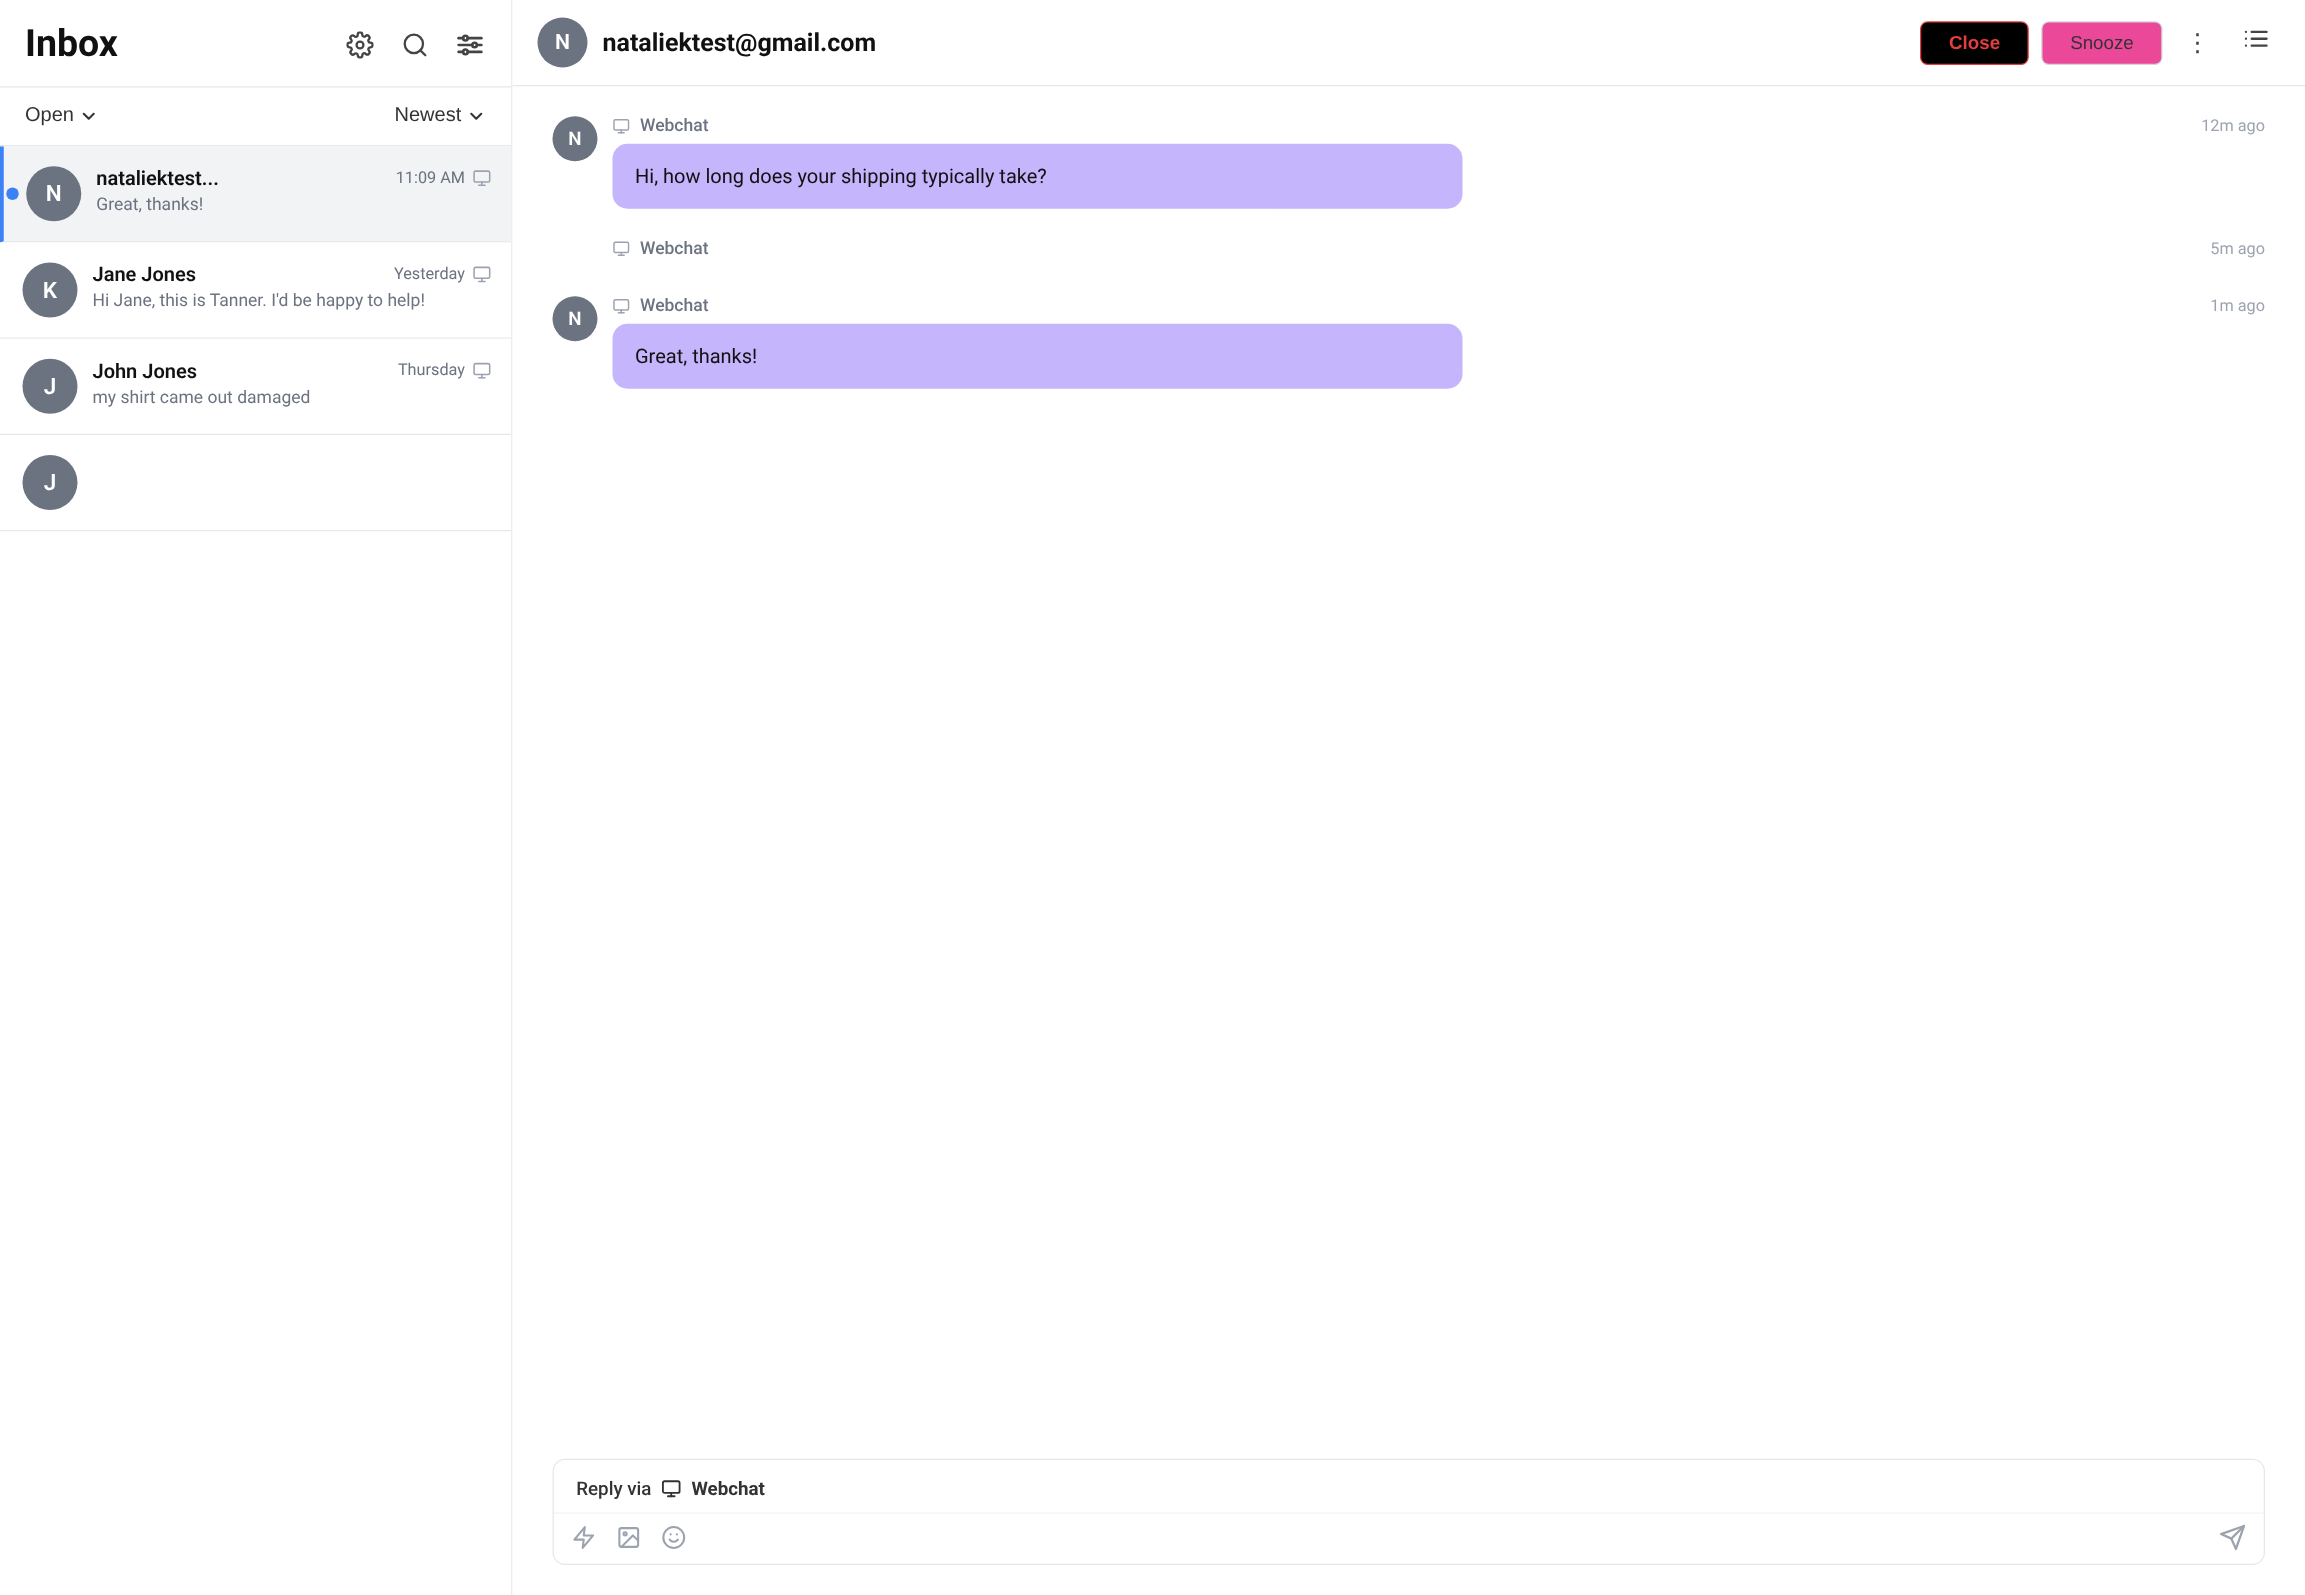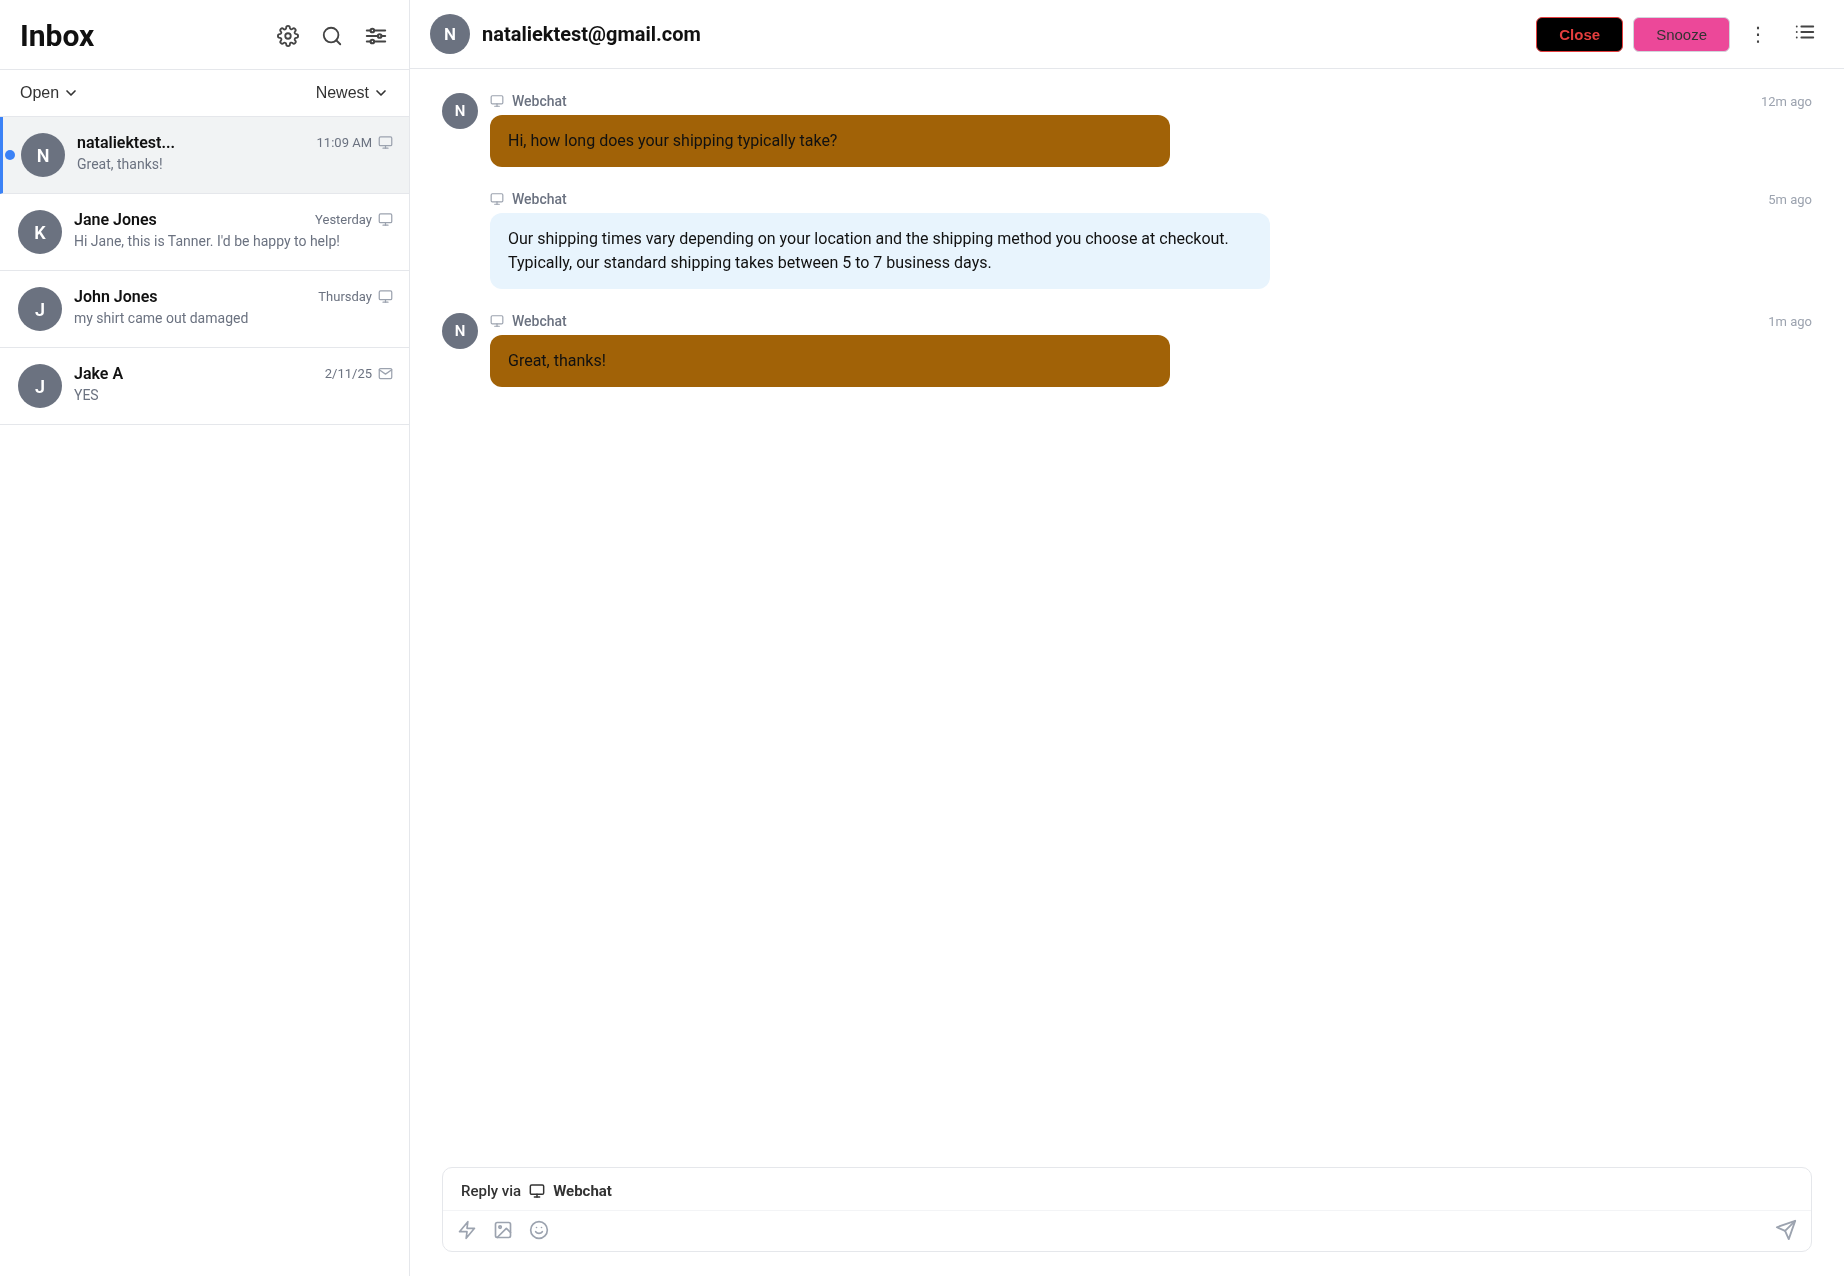--- a/index.html
+++ b/index.html
@@ -298,21 +298,21 @@
       font-weight: 500;
     }
 
     .msg-time {
       font-size: 13px;
       color: #9ca3af;
       margin-left: auto;
     }
 
     .msg-bubble {
-      background: #a16207;
+      background: #c4b5fd;
       border-radius: 12px;
       padding: 14px 18px;
       font-size: 16px;
       color: #111;
       line-height: 1.5;
       display: inline-block;
       max-width: 680px;
     }
 
     .msg-bubble.blue {
@@ -496,33 +496,20 @@
               <line x1="12" y1="17" x2="12" y2="21"></line>
             </svg>
           </div>
         </div>
         <div class="conv-preview">my shirt came out damaged</div>
       </div>
     </div>
 
     <div class="conv-item">
       <div class="avatar">J</div>
-      <div class="conv-content">
-        <div class="conv-top">
-          <span class="conv-name">Jake A</span>
-          <div class="conv-time-wrap">
-            <span class="conv-time">2/11/25</span>
-            <svg width="15" height="15" viewBox="0 0 24 24" fill="none" stroke="#9ca3af" stroke-width="2" stroke-linecap="round" stroke-linejoin="round">
-              <path d="M4 4h16c1.1 0 2 .9 2 2v12c0 1.1-.9 2-2 2H4c-1.1 0-2-.9-2-2V6c0-1.1.9-2 2-2z"></path>
-              <polyline points="22,6 12,13 2,6"></polyline>
-            </svg>
-          </div>
-        </div>
-        <div class="conv-preview">YES</div>
-      </div>
     </div>
   </div>
 </div>
 
 <div class="right-panel">
 
   <div class="right-header">
     <div class="right-header-avatar">N</div>
     <span class="right-header-email">nataliektest@gmail.com</span>
     <div class="header-action-btns">
@@ -568,23 +555,20 @@
       <div class="msg-content">
         <div class="msg-header">
           <svg width="14" height="14" viewBox="0 0 24 24" fill="none" stroke="#9ca3af" stroke-width="2" stroke-linecap="round" stroke-linejoin="round">
             <rect x="2" y="3" width="20" height="14" rx="2"></rect>
             <line x1="8" y1="21" x2="16" y2="21"></line>
             <line x1="12" y1="17" x2="12" y2="21"></line>
           </svg>
           <span class="msg-channel">Webchat</span>
           <span class="msg-time">5m ago</span>
         </div>
-        <div class="msg-bubble-wrap">
-          <div class="msg-bubble blue">Our shipping times vary depending on your location and the shipping method you choose at checkout. Typically, our standard shipping takes between 5 to 7 business days.</div>
-        </div>
       </div>
     </div>
 
     <div class="message-group">
       <div class="msg-avatar">N</div>
       <div class="msg-content">
         <div class="msg-header">
           <svg width="14" height="14" viewBox="0 0 24 24" fill="none" stroke="#9ca3af" stroke-width="2" stroke-linecap="round" stroke-linejoin="round">
             <rect x="2" y="3" width="20" height="14" rx="2"></rect>
             <line x1="8" y1="21" x2="16" y2="21"></line>

